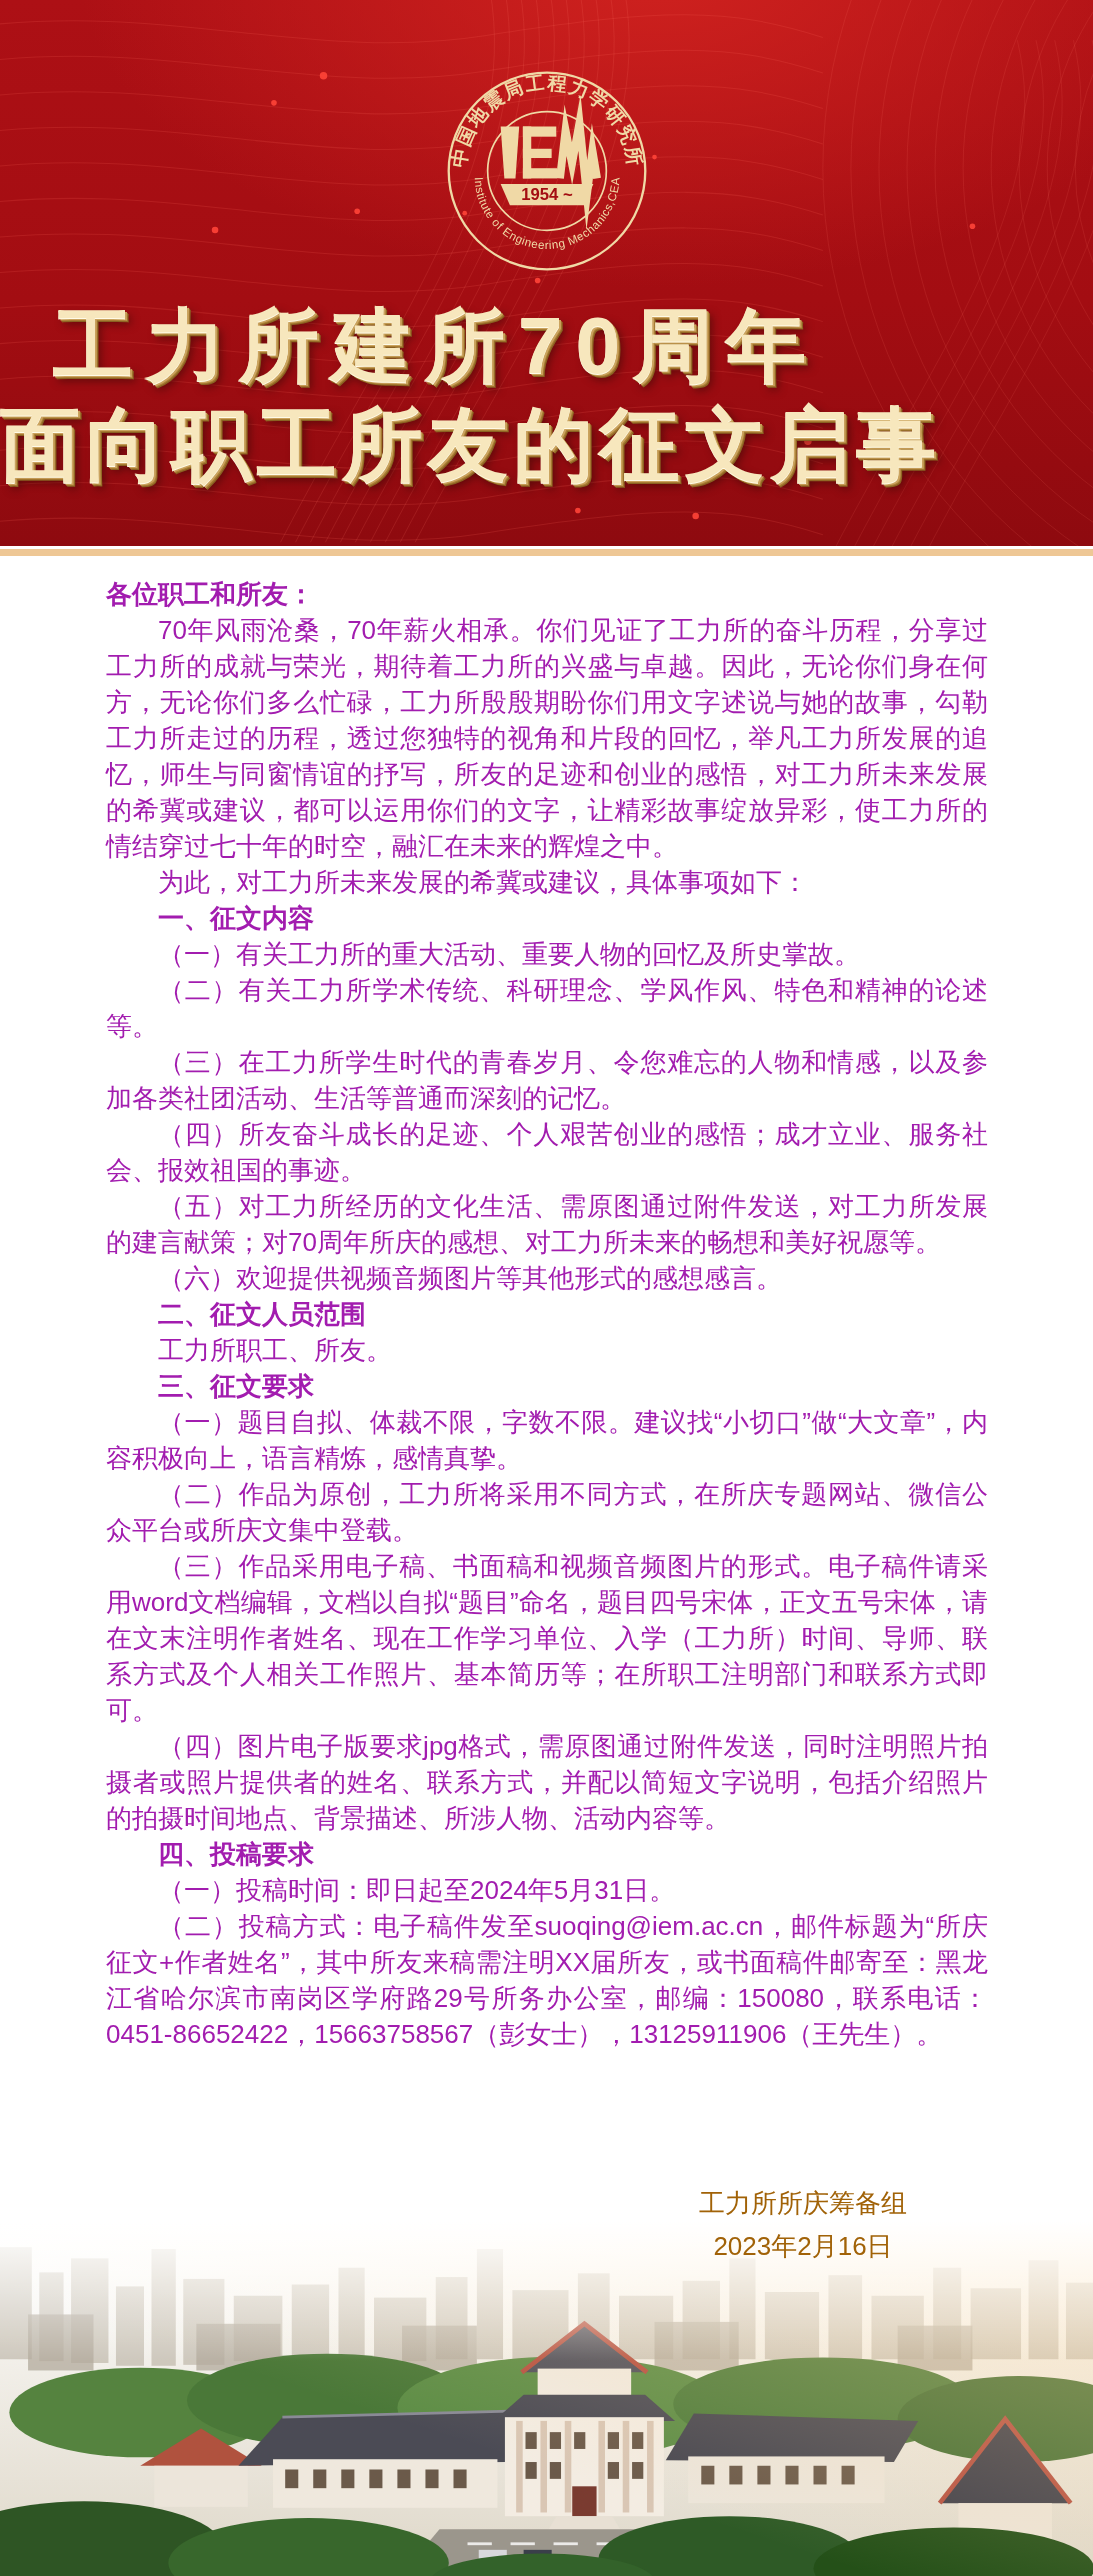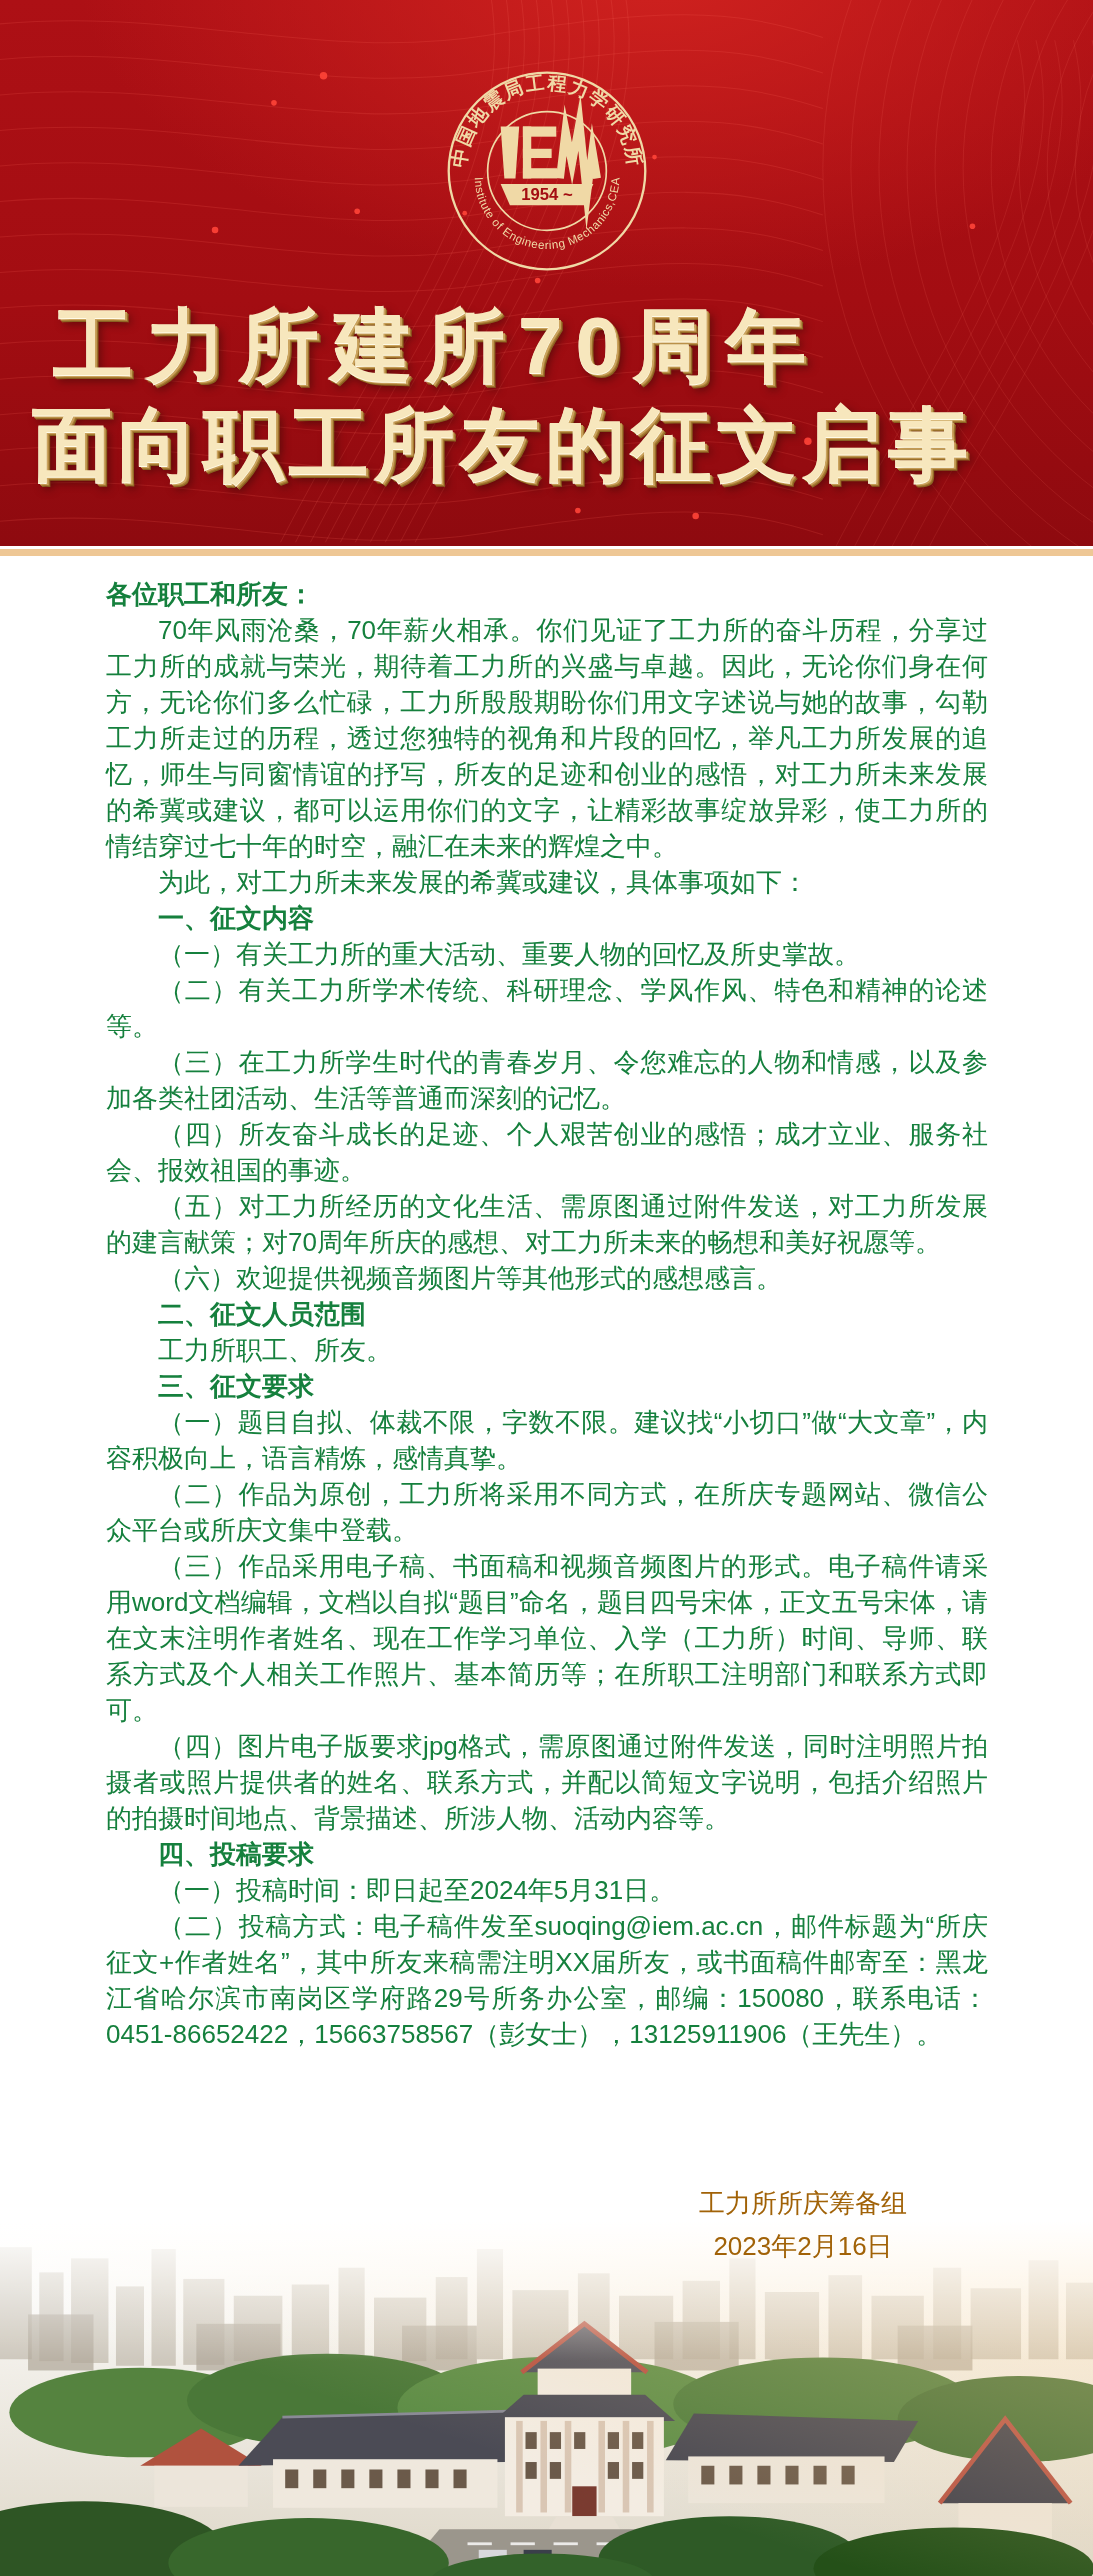--- a/index.html
+++ b/index.html
@@ -14,24 +14,24 @@
   .header-deco{position:absolute;top:0;left:0;width:1094px;height:546px;}
   .strip-white{position:absolute;top:546px;left:0;width:1094px;height:2.8px;background:#ffffff;}
   .strip-gold{position:absolute;top:549px;left:0;width:1094px;height:6.5px;background:#eec795;}
 
   .emblem{position:absolute;top:69px;left:50%;transform:translateX(-50%);width:204px;height:204px;}
 
   .title{position:absolute;top:297px;left:0;width:872px;text-align:center;}
   .title-line{font-weight:bold;color:#f7e7bd;line-height:97px;white-space:nowrap;
     text-shadow:0 0.9px 0 #fffbe8,1.9px 1.9px 0 #caa35e,2.8px 2.8px 0 #a87c33,3.7px 3.7px 0 #8a6122,5.6px 5.6px 8.4px rgba(40,10,5,.55);}
   .title-line.l1{font-size:80px;letter-spacing:13px;}
-  .title-line.l2{font-size:80px;letter-spacing:5.6px;margin-top:1.9px;padding-left:32px;}
+  .title-line.l2{font-size:80px;letter-spacing:5.6px;margin-top:1.9px;}
 
   
-  .content{position:absolute;top:576px;left:106px;width:882px;color:#15803d;
+  .content{position:absolute;top:576px;left:106px;width:882px;color:#a21caf;
     font-size:26px;line-height:36px;text-align:justify;}
   .content p{margin:0;text-indent:2em;}
   .content p.greet{text-indent:0;font-weight:bold;}
   .content p.hd{font-weight:bold;}
 
   .signature{position:absolute;top:2182px;right:187px;z-index:3;text-align:center;
     color:#a16207;font-size:26px;line-height:43px;}
 
   
   .photo{position:absolute;left:0;bottom:0;width:1094px;height:355px;}

